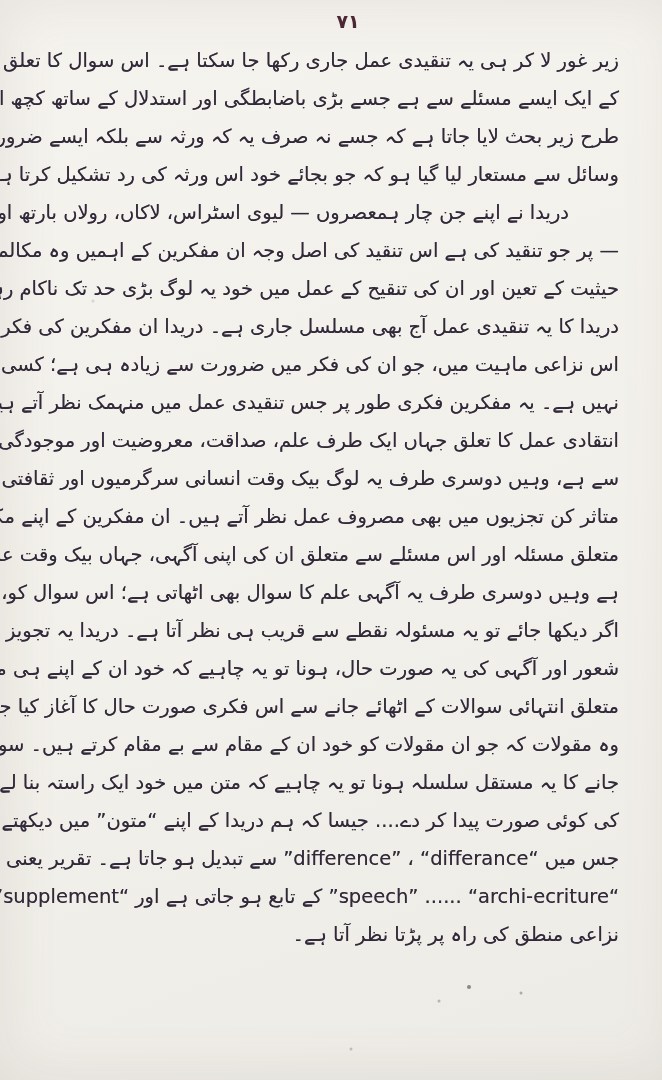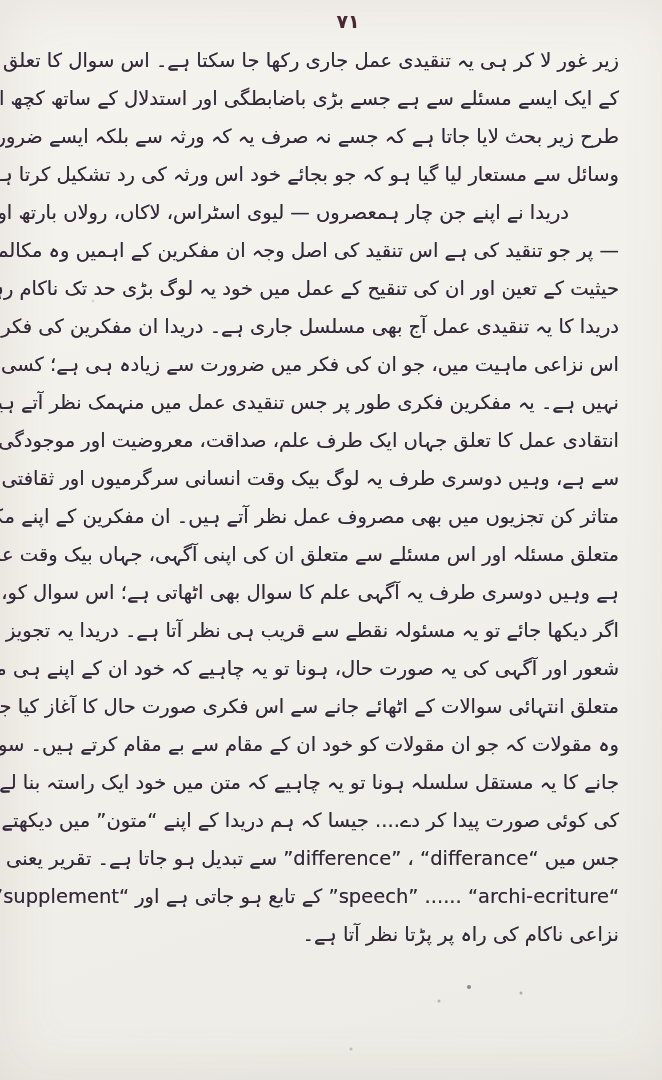--- a/index.html
+++ b/index.html
@@ -105,19 +105,19 @@
         <div class="uline">متعلق مسئلہ اور اس مسئلے سے متعلق ان کی اپنی آگہی، جہاں بیک وقت علم کا دعویٰ کرتی</div>
         <div class="uline">ہے وہیں دوسری طرف یہ آگہی علم کا سوال بھی اٹھاتی ہے؛ اس سوال کو، ایک اعتبار سے</div>
         <div class="uline">اگر دیکھا جائے تو یہ مسئولہ نقطے سے قریب ہی نظر آتا ہے۔ دریدا یہ تجویز کرتا ہے کہ</div>
         <div class="uline">شعور اور آگہی کی یہ صورت حال، ہونا تو یہ چاہیے کہ خود ان کے اپنے ہی مقولات سے</div>
         <div class="uline">متعلق انتہائی سوالات کے اٹھائے جانے سے اس فکری صورت حال کا آغاز کیا جائے... یعنی</div>
         <div class="uline">وہ مقولات کہ جو ان مقولات کو خود ان کے مقام سے بے مقام کرتے ہیں۔ سوالات اٹھائے</div>
         <div class="uline">جانے کا یہ مستقل سلسلہ ہونا تو یہ چاہیے کہ متن میں خود ایک راستہ بنا لے یا بیداری فکر</div>
         <div class="uline">کی کوئی صورت پیدا کر دے.... جیسا کہ ہم دریدا کے اپنے “متون” میں دیکھتے ہیں.... کہ</div>
         <div class="uline">جس میں “difference” ، “differance” سے تبدیل ہو جاتا ہے۔ تقریر یعنی</div>
         <div class="uline">“speech” ...... “archi-ecriture” کے تابع ہو جاتی ہے اور “supplement” اپنی</div>
-        <div class="uline">نزاعی ناکام کی راہ پر پڑتا نظر آتا ہے۔</div>
+        <div class="uline">نزاعی منطق کی راہ پر پڑتا نظر آتا ہے۔</div>
       </div>
 
   </div>
 
   <div class="specks"></div>
 </div>
 
 </body></html>

